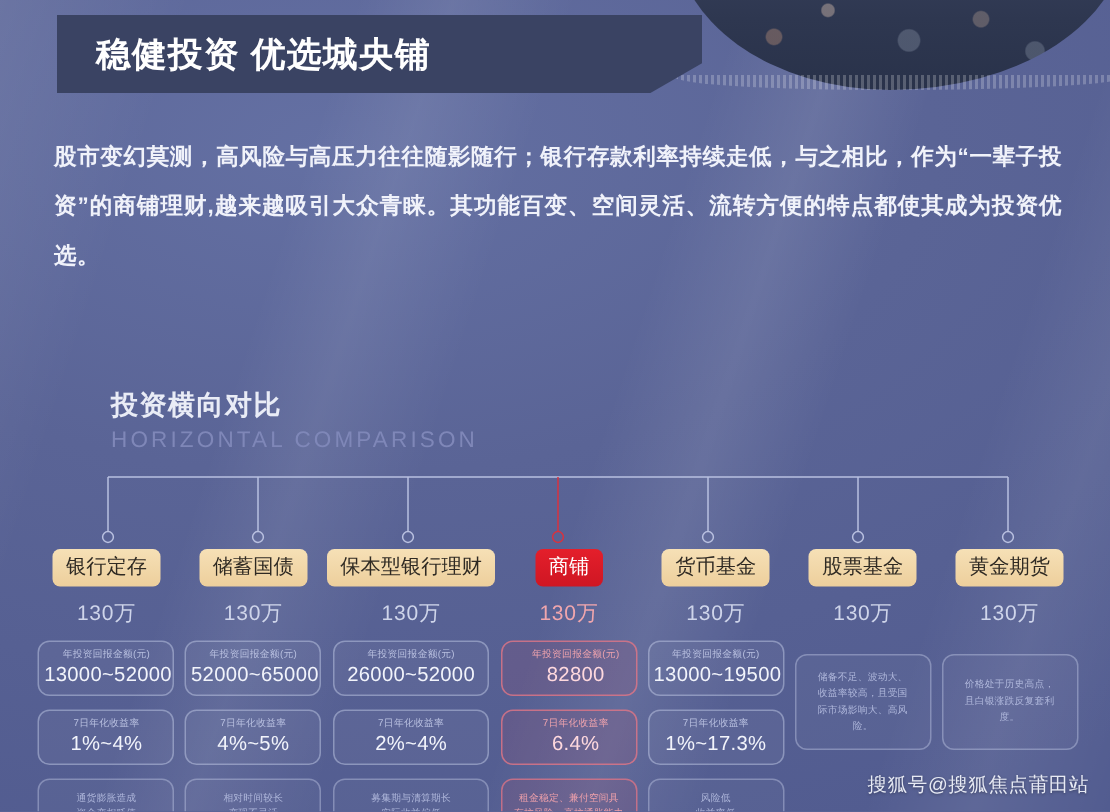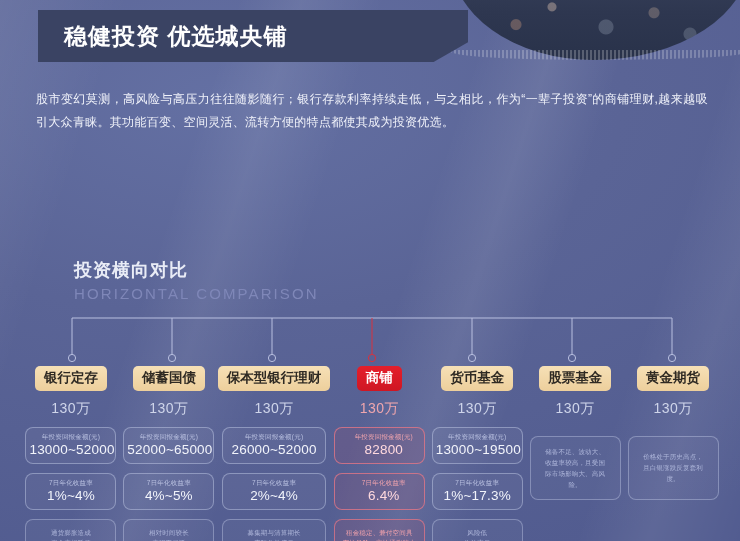--- a/index.html
+++ b/index.html
@@ -44,35 +44,36 @@
     clip-path:polygon(0 0,100% 0,100% 62%,92% 100%,0 100%);
     display:flex;align-items:center;
   }
   .banner-title{
     color:#fff;font-size:23px;font-weight:bold;letter-spacing:1px;
     margin-left:26px;white-space:nowrap;
   }
   
   .intro{
     position:absolute;left:36px;top:88px;width:672px;
-    color:#f0f2fa;font-size:12px;line-height:23px;letter-spacing:.3px;
+    color:#f0f2fa;font-size:15px;line-height:33px;letter-spacing:.3px;
     text-align:justify;
+    font-weight:bold;
   }
   
   .sec{position:absolute;left:74px;top:258px;}
   .sec-cn{color:#e9ecf6;font-size:18px;font-weight:bold;letter-spacing:1px;}
   .sec-en{color:#7f87b8;font-size:15px;letter-spacing:2.1px;margin-top:3px;}
   
   .conn{position:absolute;left:0;top:316px;width:740px;height:52px;}
   
   .table{position:absolute;left:22px;top:366px;width:700px;display:flex;}
   .col{flex:1 1 0;display:flex;flex-direction:column;align-items:center;}
   .chip{
     background:linear-gradient(180deg,#f6e0b6 0%,#edcf9c 100%);
-    color:#2f2a23;font-size:13.5px;font-weight:bold;
+    color:#2f2a23;font-size:13.5px;font-weight:normal;
     padding:4px 9px;border-radius:5px;white-space:nowrap;line-height:1.25;
   }
   .col.hot .chip{background:linear-gradient(180deg,#e41f2b 0%,#cf1623 100%);color:#fff;}
   .amount{color:#cfd5ea;font-size:14px;margin-top:9px;letter-spacing:.5px;}
   .col.hot .amount{color:#f0a6ad;}
   .cell{
     margin-top:9px;width:93%;box-sizing:border-box;
     border:1px solid rgba(200,208,236,.45);border-radius:8px;
     background:rgba(255,255,255,.045);
     padding:4px 3px 5px;text-align:center;
@@ -234,13 +235,14 @@
         <div class="chip">黄金期货</div>
         <div class="amount">130万</div>
         <div class="note tall" style="margin-top: 18px;">
           <div class="note-text" style="white-space: pre-line;">价格处于历史高点，
 且白银涨跌反复套利
 度。</div>
         </div>
       </div>
     </div>
 
+  <div class="wm">搜狐号@搜狐焦点莆田站</div>
 </div>
 
 </body></html>

